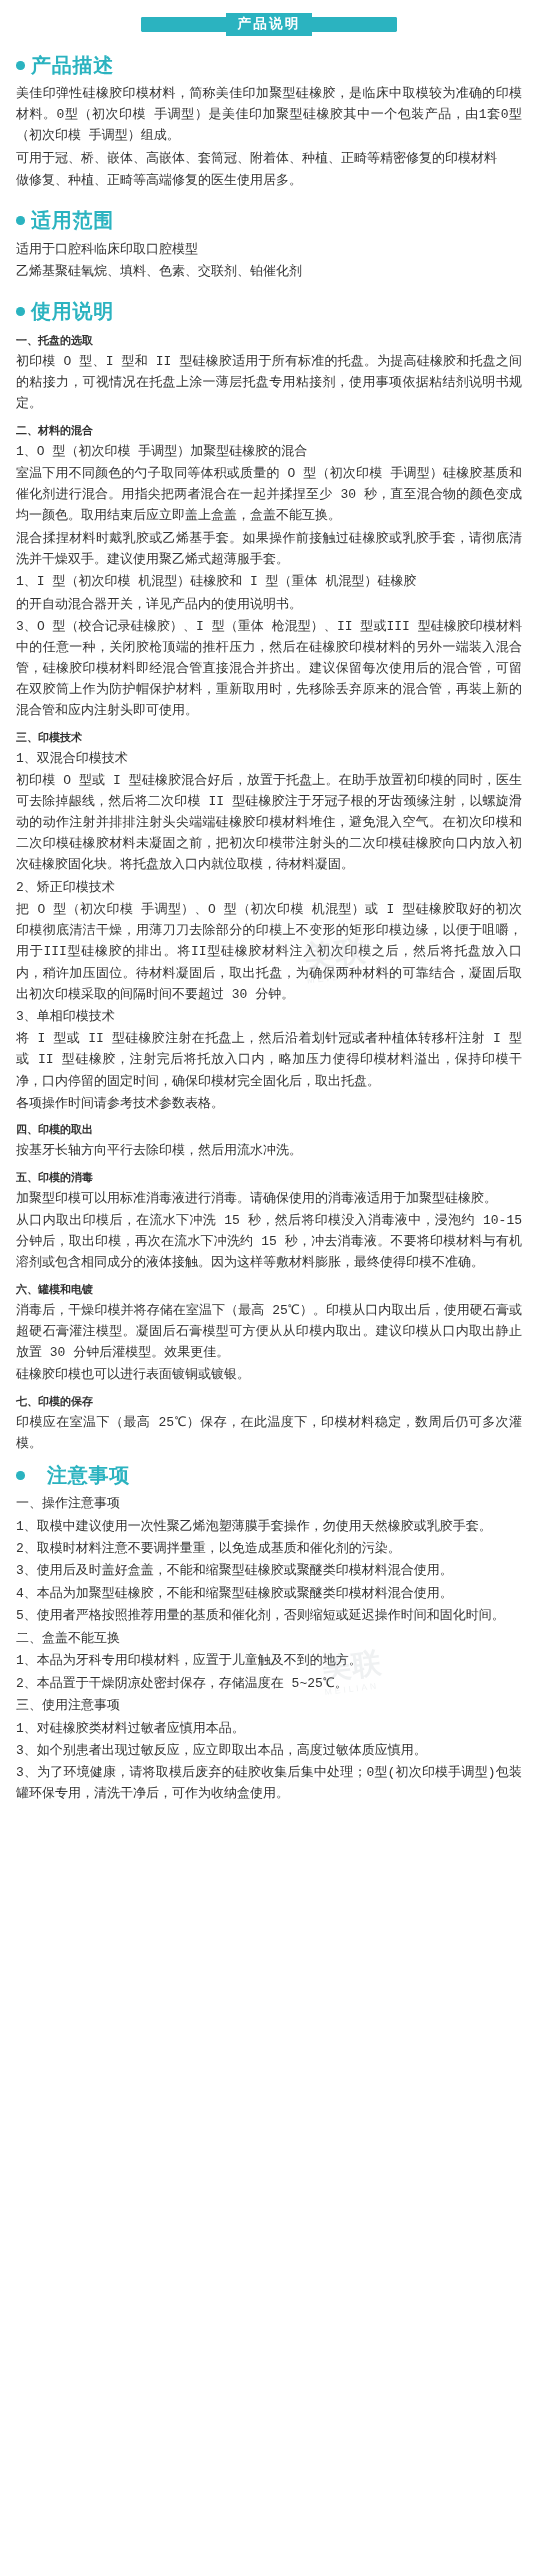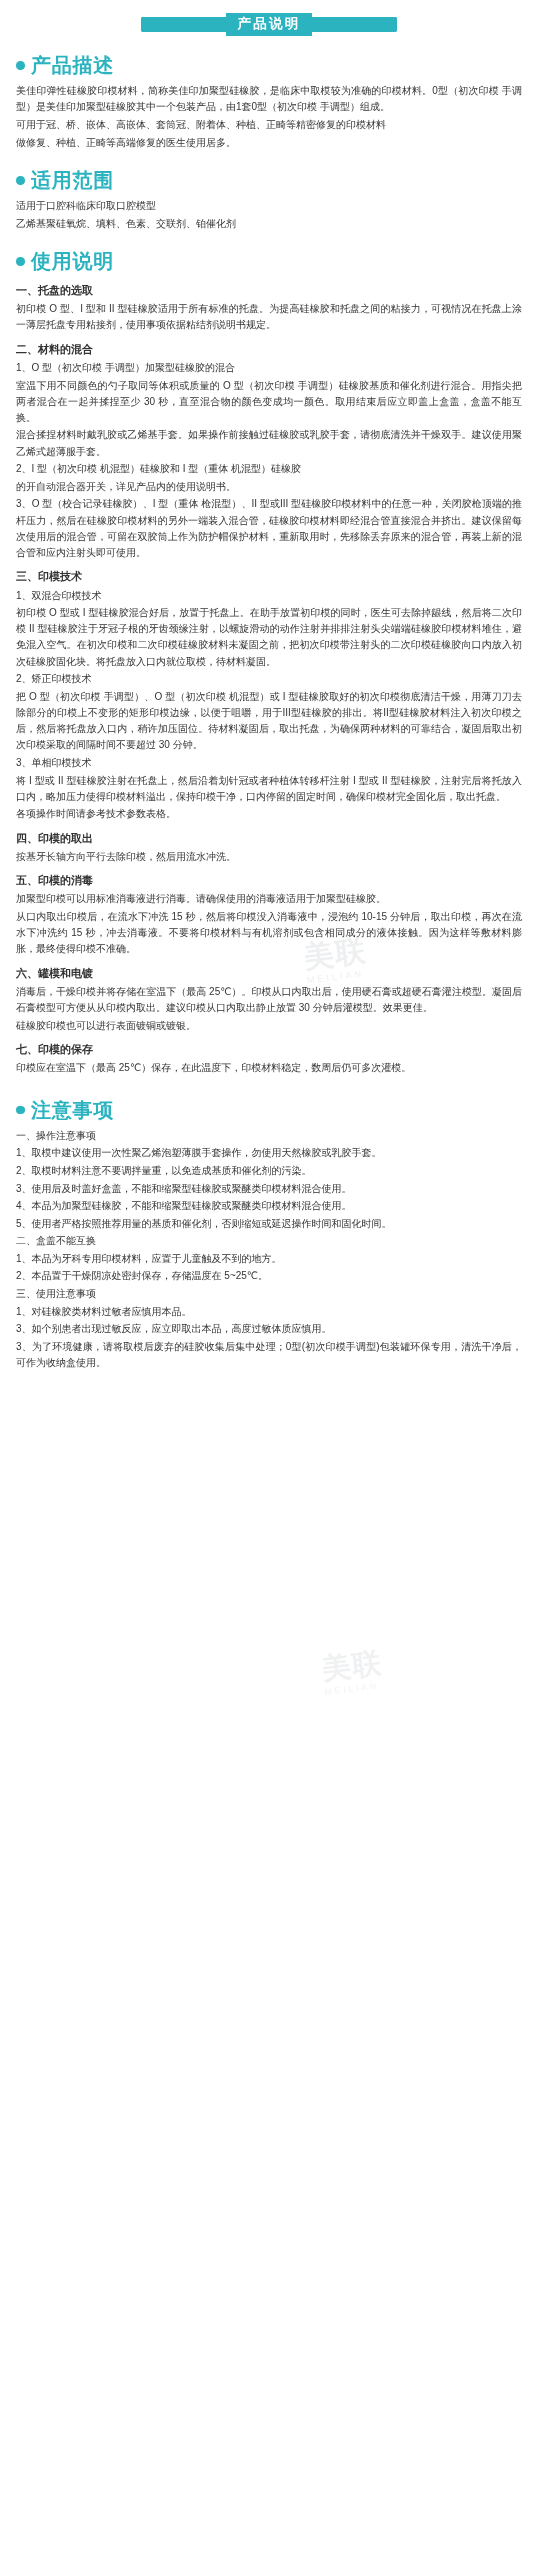--- a/index.html
+++ b/index.html
@@ -60,29 +60,30 @@
     background:#2bb3c0;
     margin-right:6.5px;
     flex:0 0 auto;
   }
   .sec-head .txt{
     color:#2bb3c0;
     font-size:20px;
     font-weight:bold;
     letter-spacing:0.7px;
   }
-  .sec-head.mt-large{margin-top:20px;}
+  .sec-head.mt-large{margin-top:8px;gap:16px;}
   
   p.para{
     margin:0 0 1.4px 0;
-    font-size:10px;
+    font-size:13px;
     line-height:1.62;
     color:#333;
     text-align:justify;
     text-justify:inter-ideograph;
+    font-family:Liberation Mono, monospace;
   }
   .group{margin-bottom:1.4px;}
   .sub-title{
     margin:7.2px 0 1.4px 0;
     font-size:11px;
     line-height:1.62;
     color:#333;
     font-weight:bold;
   }
   .block{margin-top:1.4px;}
@@ -195,21 +196,21 @@
       <p class="sub-title">二、材料的混合</p>
     </div>
 
     <div class="block">
       <p class="para">1、O 型（初次印模 手调型）加聚型硅橡胶的混合</p>
       <p class="para">室温下用不同颜色的勺子取同等体积或质量的 O 型（初次印模 手调型）硅橡胶基质和催化剂进行混合。用指尖把两者混合在一起并揉捏至少 30 秒，直至混合物的颜色变成均一颜色。取用结束后应立即盖上盒盖，盒盖不能互换。</p>
       <p class="para">混合揉捏材料时戴乳胶或乙烯基手套。如果操作前接触过硅橡胶或乳胶手套，请彻底清洗并干燥双手。建议使用聚乙烯式超薄服手套。</p>
     </div>
 
     <div class="block">
-      <p class="para">2、I 型（初次印模 机混型）硅橡胶和 I 型（重体 机混型）硅橡胶</p>
+      <p class="para">1、I 型（初次印模 机混型）硅橡胶和 I 型（重体 机混型）硅橡胶</p>
       <p class="para">的开自动混合器开关，详见产品内的使用说明书。</p>
     </div>
 
     <div class="block">
       <p class="para">3、O 型（校合记录硅橡胶）、I 型（重体 枪混型）、II 型或III 型硅橡胶印模材料中的任意一种，关闭胶枪顶端的推杆压力，然后在硅橡胶印模材料的另外一端装入混合管，硅橡胶印模材料即经混合管直接混合并挤出。建议保留每次使用后的混合管，可留在双胶筒上作为防护帽保护材料，重新取用时，先移除丢弃原来的混合管，再装上新的混合管和应内注射头即可使用。</p>
     </div>
 
     <div class="block">
       <p class="sub-title">三、印模技术</p>
     </div>

